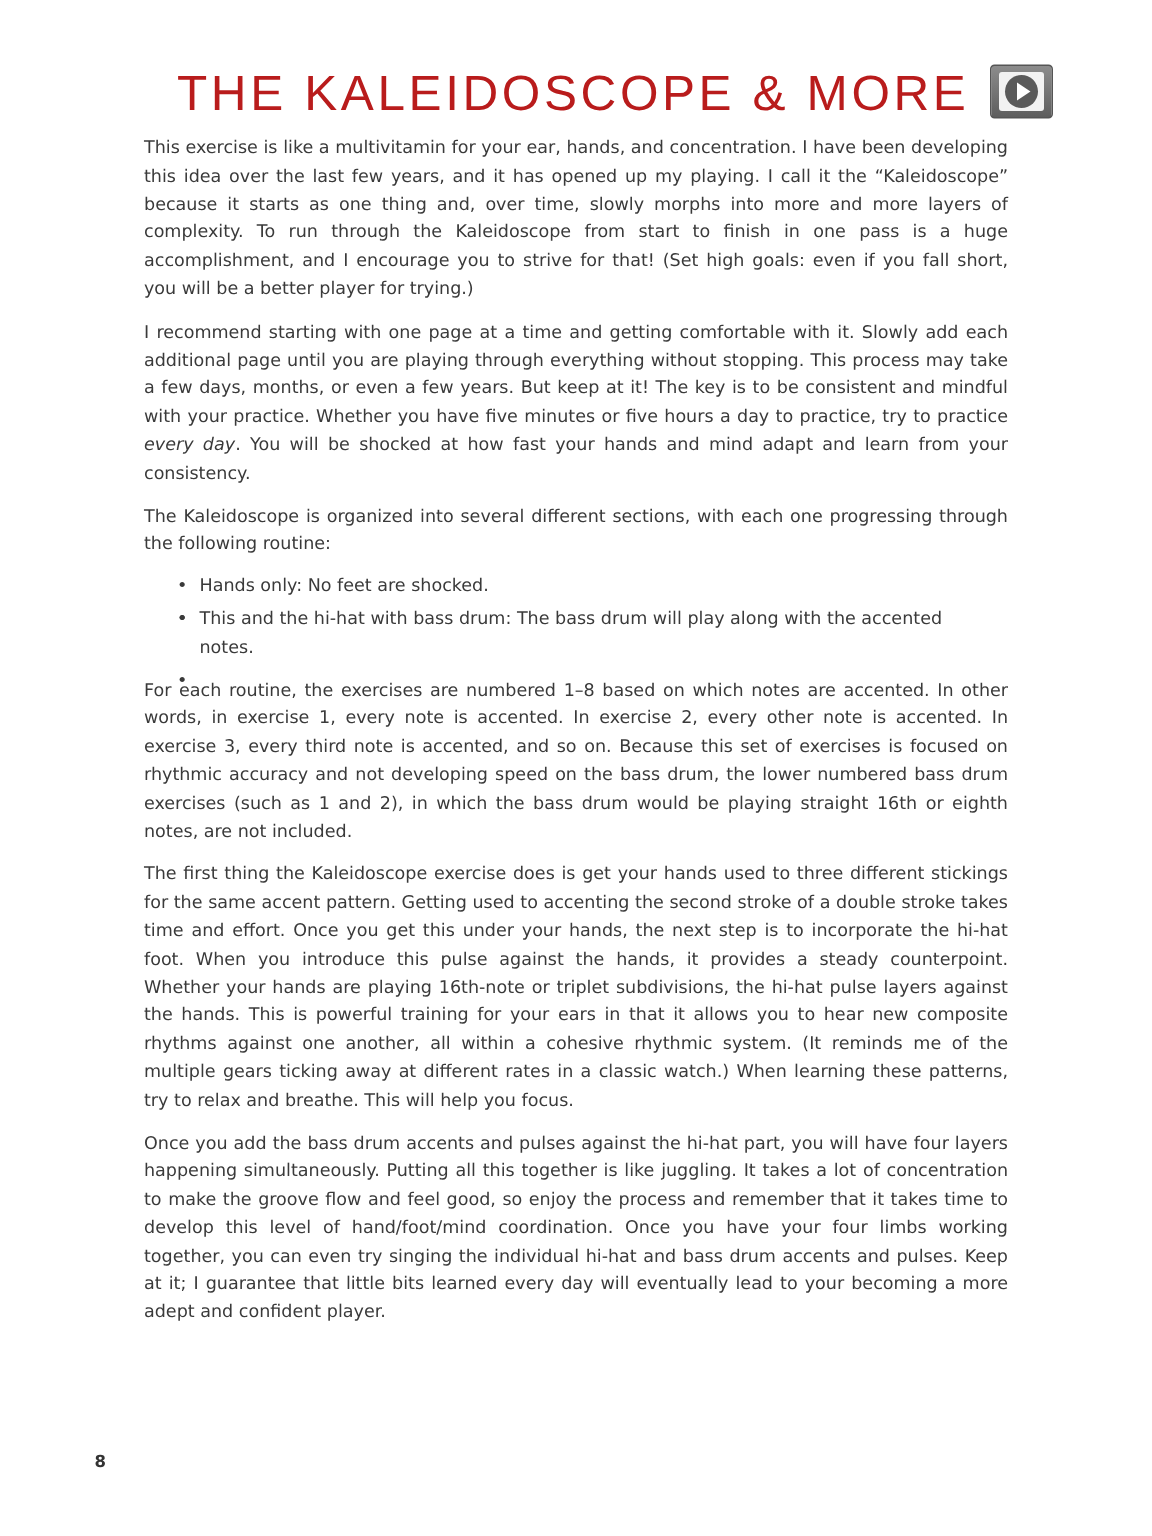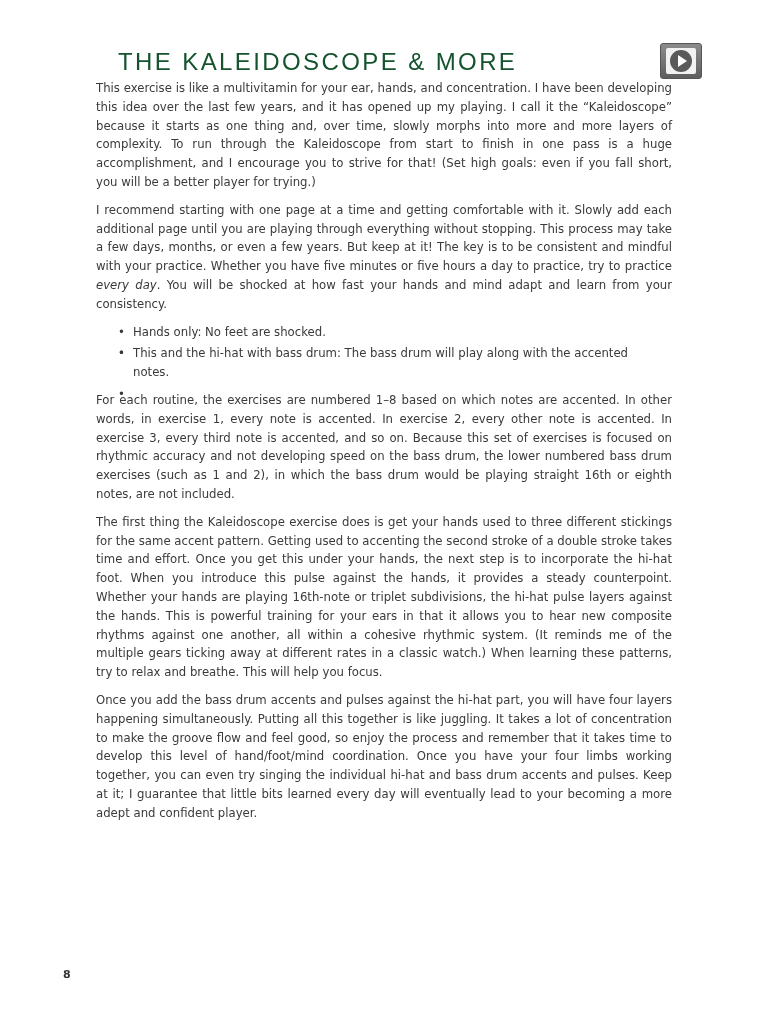--- a/index.html
+++ b/index.html
@@ -1,33 +1,33 @@
 <!DOCTYPE html>
 <html><head>
 <meta charset="utf-8">
 <style>
   html, body { margin: 0; padding: 0; background: #ffffff; }
   body { width: 768px; height: 1024px; position: relative; overflow: hidden;
          font-family: "DejaVu Sans", "Liberation Sans", sans-serif; color: #3a3a3a; }
   .title-row { position: absolute; left: 0; top: 40px; width: 768px; height: 44px; }
   .title { position: absolute; left: 118px; top: 2px; font-family: "Liberation Sans", sans-serif;
-           font-size: 24px; letter-spacing: 2.4px; color: #14532d; font-weight: normal; line-height: 40px;
+           font-size: 33px; letter-spacing: 2.4px; color: #b91c1c; font-weight: normal; line-height: 40px;
            white-space: nowrap; }
   .video-icon { position: absolute; left: 660px; top: 43px; width: 42px; height: 36px;
                 background: linear-gradient(#8c8c8c, #5e5e5e); border-radius: 3px; box-sizing: border-box;
                 border: 1px solid #555; }
   .video-icon .screen { position: absolute; left: 5px; top: 4px; width: 30px; height: 26px;
                 background: #f2f2f2; border-radius: 2px; }
   .video-icon .circle { position: absolute; left: 4px; top: 2px; width: 22px; height: 22px; border-radius: 50%;
                 background: #5a5a5a; }
   .video-icon .tri { position: absolute; left: 8px; top: 5px; width: 0; height: 0;
                 border-top: 6px solid transparent; border-bottom: 6px solid transparent; border-left: 9px solid #ffffff; }
   .content { position: absolute; left: 96px; top: 79px; width: 576px; font-size: 11.7px; line-height: 18.8px;
              text-align: justify; }
-  .content p { margin: 0 0 9px 0; }
+  .content p { margin: 10px 0 9px 0; }
   .content ul { margin: 0 0 9px 0; padding: 0 0 0 37px; list-style: none; text-align: left; }
   .content li { position: relative; margin: 0 0 3px 0; padding-right: 40px; }
   .content li .bullet { position: absolute; left: -15px; top: 0; }
   .page-number { position: absolute; left: 63px; top: 968px; font-size: 11px; font-weight: bold; color: #333; }
   em { }
 </style>
 </head>
 <body>
 
 <div class="title-row">
@@ -37,20 +37,21 @@
   <div class="screen">
     <div class="circle">
       <div class="tri"></div>
     </div>
   </div>
 </div>
 
 <div class="content">
   <p>This exercise is like a multivitamin for your ear, hands, and concentration. I have been developing this idea over the last few years, and it has opened up my playing. I call it the “Kaleidoscope” because it starts as one thing and, over time, slowly morphs into more and more layers of complexity. To run through the Kaleidoscope from start to finish in one pass is a huge accomplishment, and I encourage you to strive for that! (Set high goals: even if you fall short, you will be a better player for trying.)</p>
   <p><span>I recommend starting with one page at a time and getting comfortable with it. Slowly add each additional page until you are playing through everything without stopping. This process may take a few days, months, or even a few years. But keep at it! The key is to be consistent and mindful with your practice. Whether you have five minutes or five hours a day to practice, try to practice </span><em>every day</em><span>. You will be shocked at how fast your hands and mind adapt and learn from your consistency.</span></p>
+  <p>The Kaleidoscope is organized into several different sections, with each one progressing through the following routine:</p>
   <ul>
     <li><span class="bullet">•</span><span>Hands only: No feet are shocked.</span></li>
     <li><span class="bullet">•</span></li>
     <li><span class="bullet">•</span><span>This and the hi-hat with bass drum: The bass drum will play along with the accented notes.</span></li>
     <li><span class="bullet">•</span></li>
   </ul>
   <p>For each routine, the exercises are numbered 1–8 based on which notes are accented. In other words, in exercise 1, every note is accented. In exercise 2, every other note is accented. In exercise 3, every third note is accented, and so on. Because this set of exercises is focused on rhythmic accu­racy and not developing speed on the bass drum, the lower numbered bass drum exercises (such as 1 and 2), in which the bass drum would be playing straight 16th or eighth notes, are not included.</p>
   <p>The first thing the Kaleidoscope exercise does is get your hands used to three different stickings for the same accent pattern. Getting used to accenting the second stroke of a double stroke takes time and effort. Once you get this under your hands, the next step is to incorporate the hi-hat foot. When you introduce this pulse against the hands, it provides a steady counterpoint. Whether your hands are playing 16th-note or triplet subdivisions, the hi-hat pulse layers against the hands. This is powerful training for your ears in that it allows you to hear new composite rhythms against one another, all within a cohesive rhythmic system. (It reminds me of the multiple gears ticking away at different rates in a classic watch.) When learning these patterns, try to relax and breathe. This will help you focus.</p>
   <p>Once you add the bass drum accents and pulses against the hi-hat part, you will have four layers happening simultaneously. Putting all this together is like juggling. It takes a lot of concentration to make the groove flow and feel good, so enjoy the process and remember that it takes time to develop this level of hand/foot/mind coordination. Once you have your four limbs working together, you can even try singing the individual hi-hat and bass drum accents and pulses. Keep at it; I guarantee that little bits learned every day will eventually lead to your becoming a more adept and confident player.</p>
 </div>

